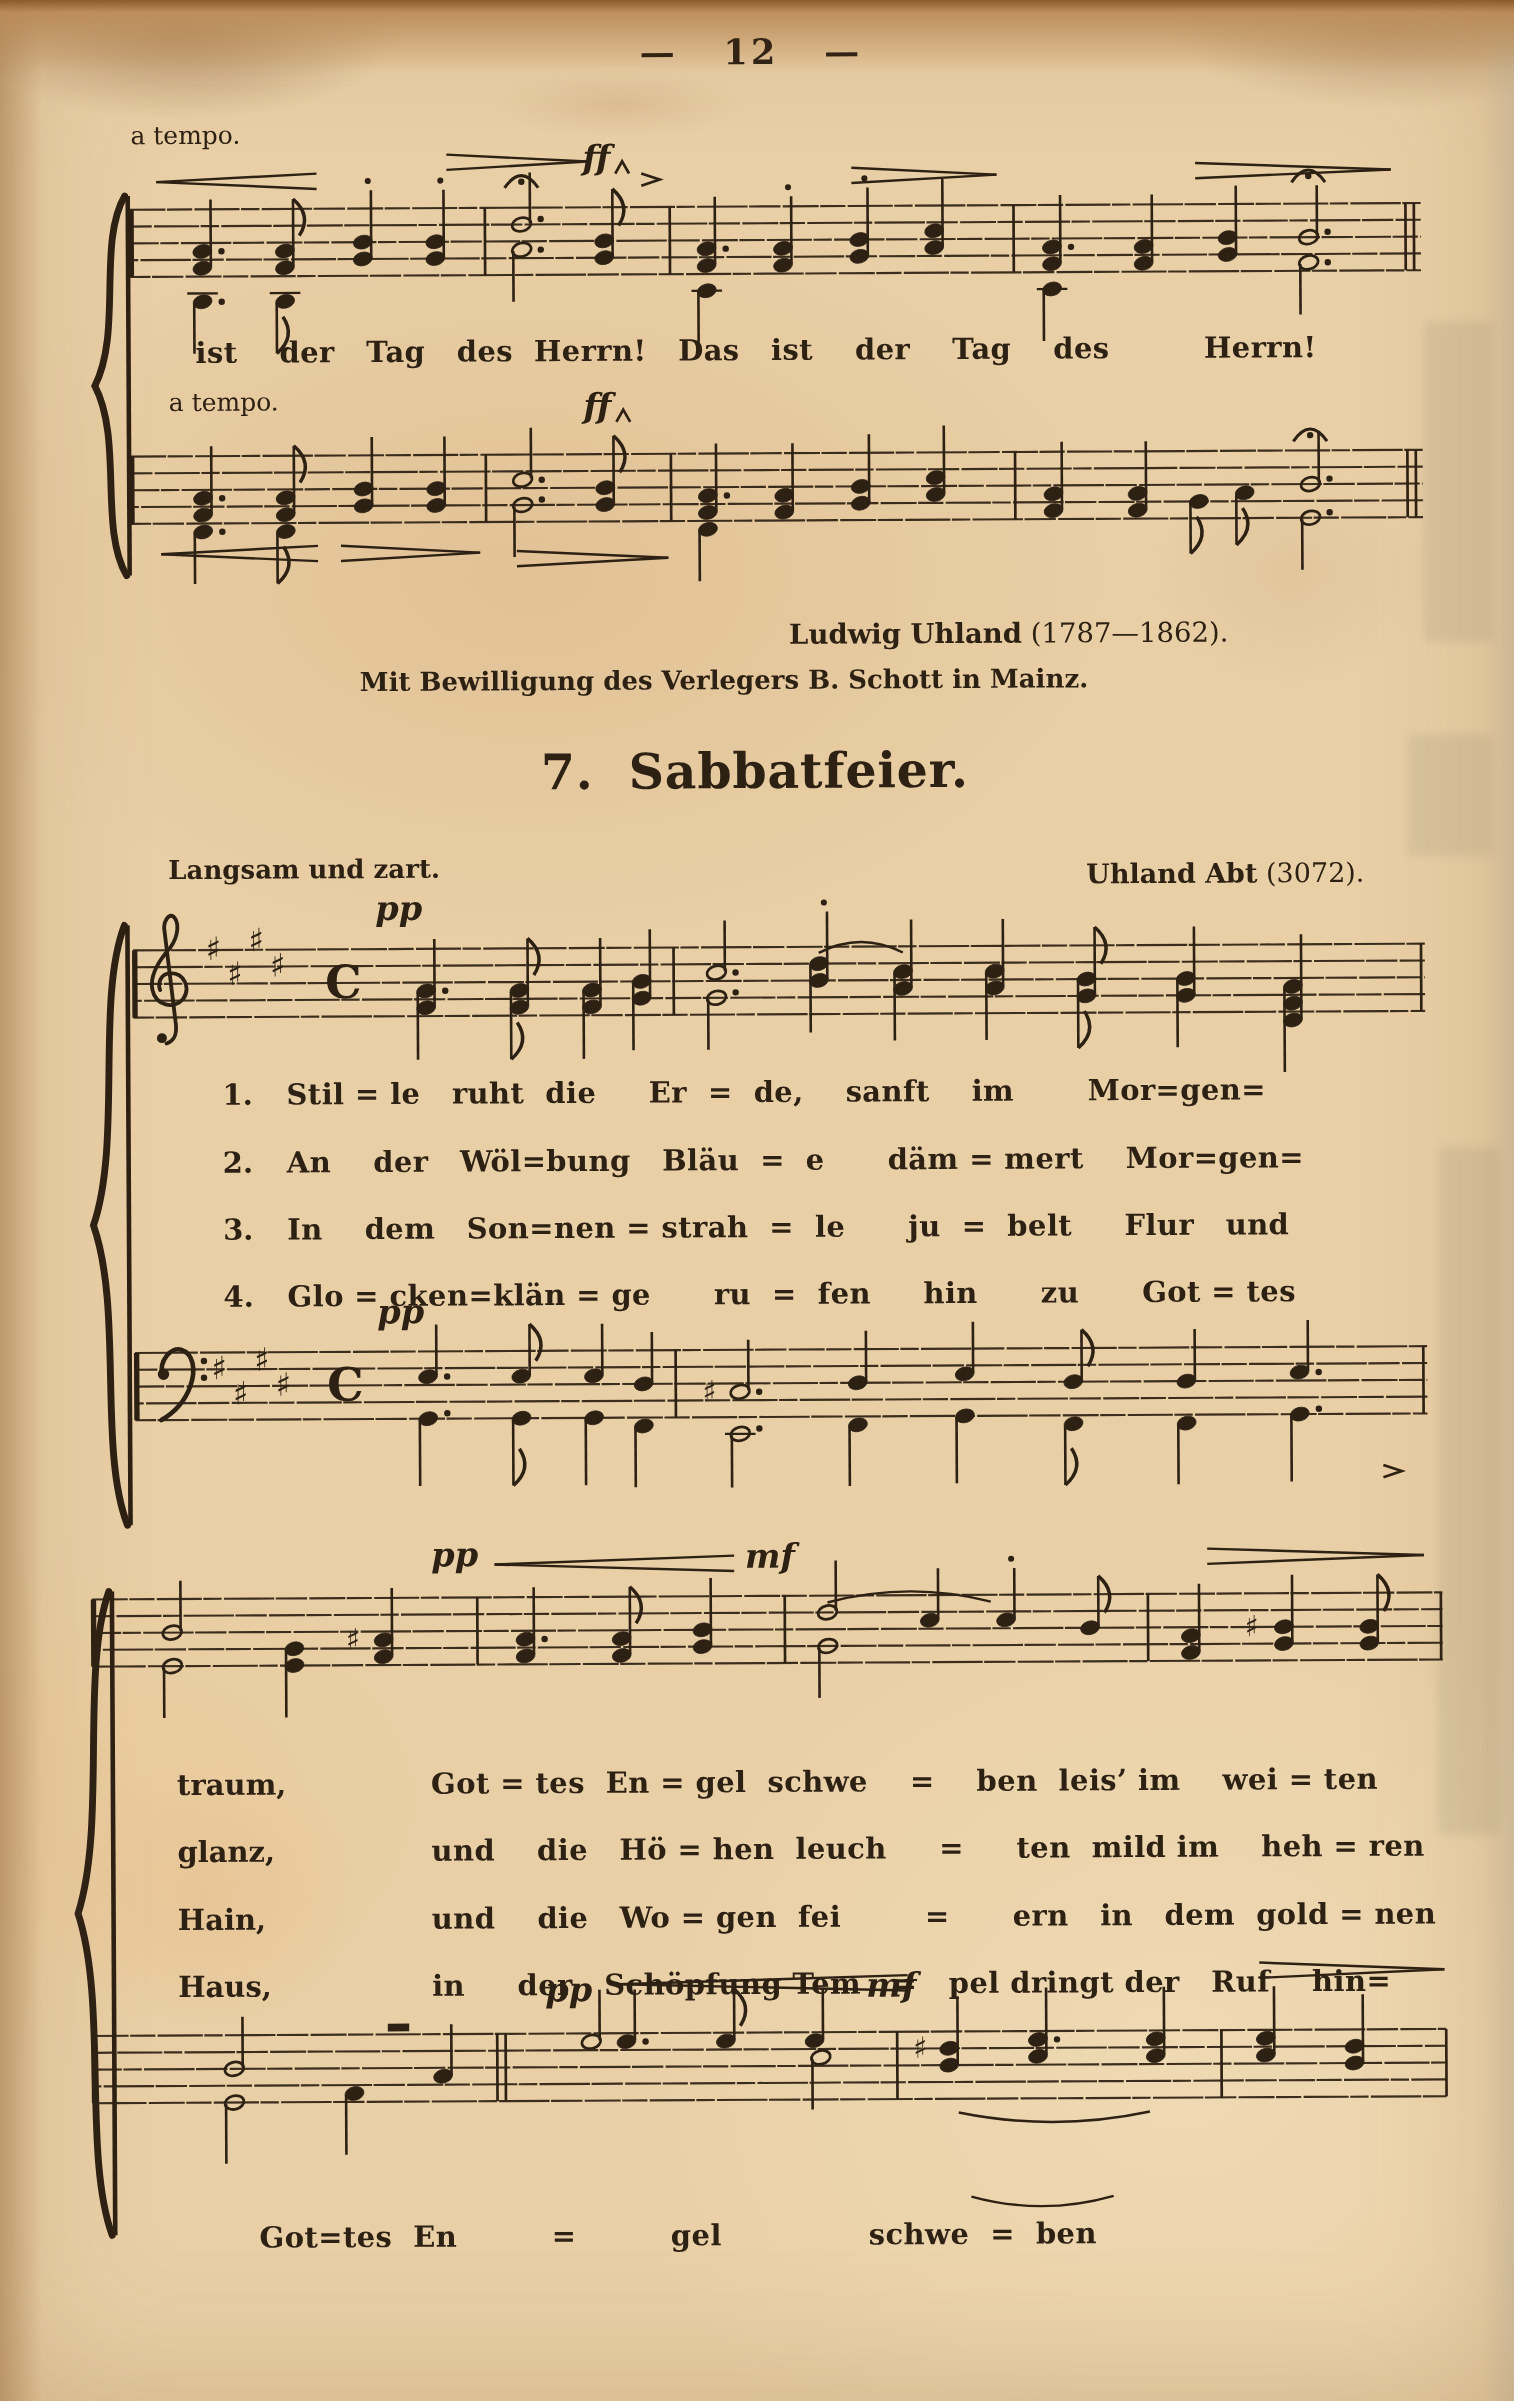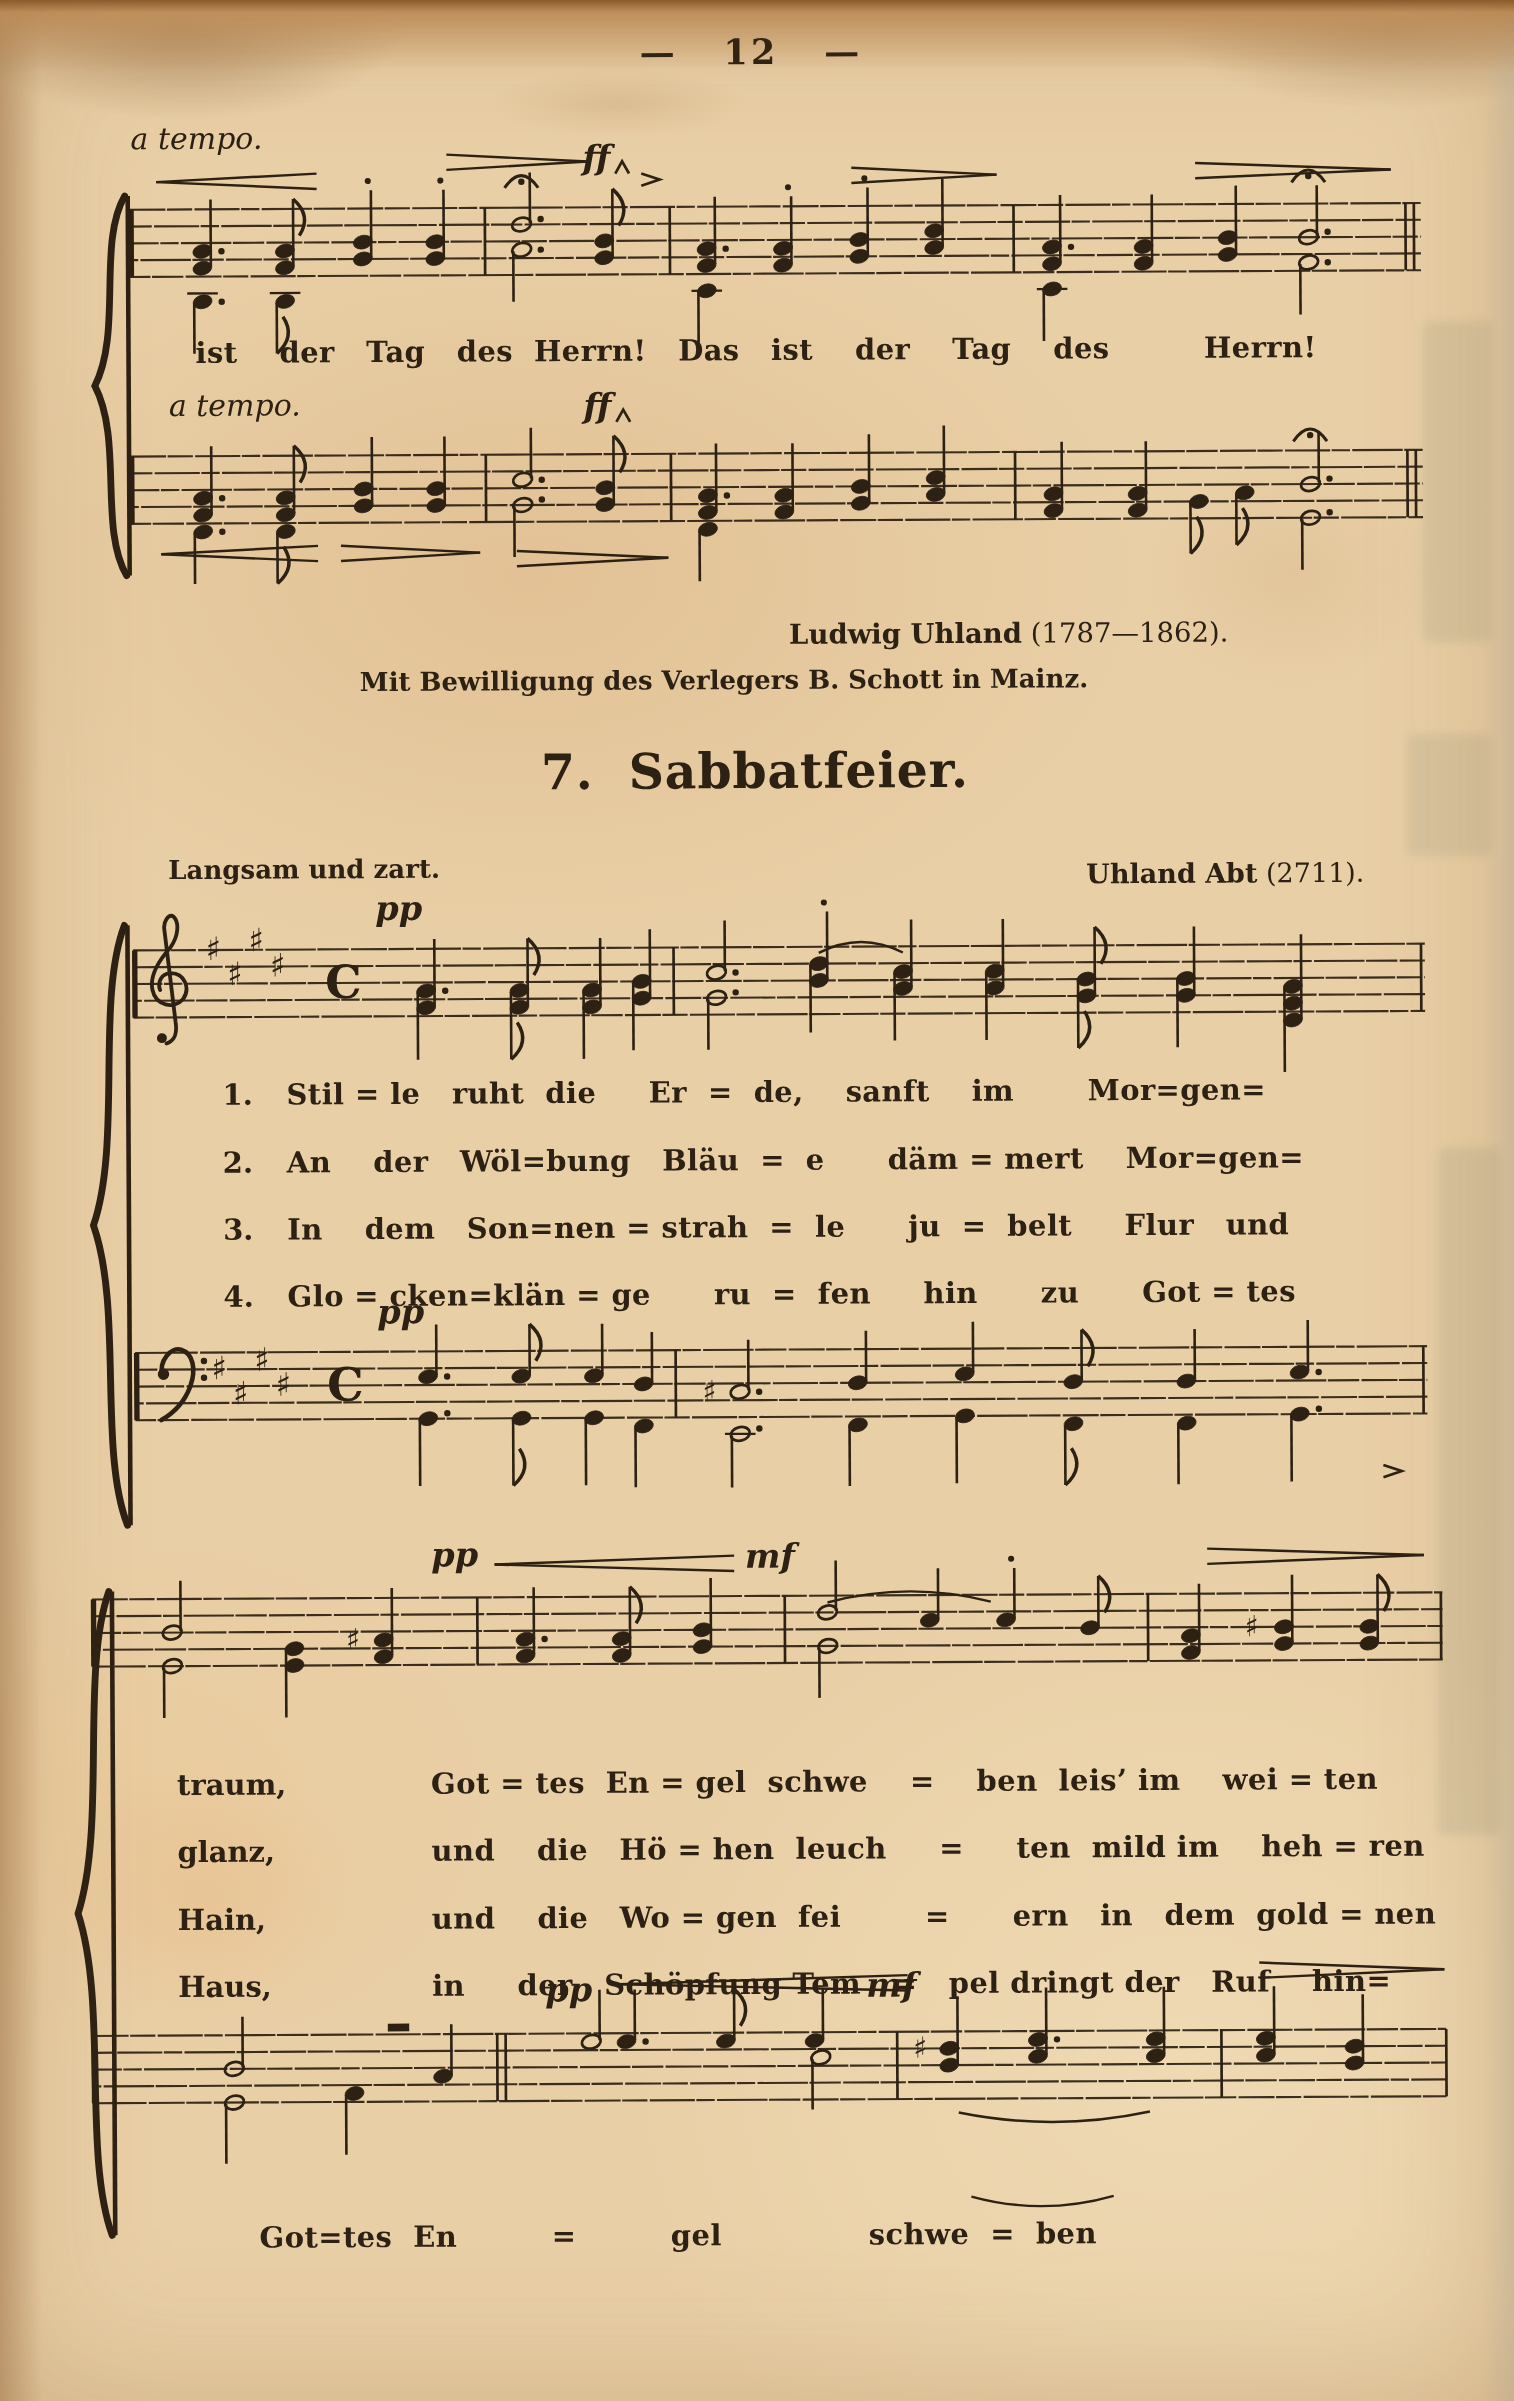--- a/index.html
+++ b/index.html
@@ -17,21 +17,21 @@
       radial-gradient(535px 382px at 8% 75%,rgba(233,200,150,.5),transparent 70%),
       #e9cfa6}
   #vignette{position:absolute;inset:0;box-shadow:inset 0 0 145px rgba(138,88,40,.28);pointer-events:none}
   .stain{position:absolute;border-radius:50%;pointer-events:none}
   .ghost{position:absolute;filter:blur(4.6px);opacity:.14;pointer-events:none;background:#6f7f6a;border-radius:6.1px}
   #content{position:absolute;inset:0;transform:rotate(-0.3deg);transform-origin:757px 1201px}
   .abs{position:absolute}
   svg{position:absolute;overflow:visible}
   .pagenum{top:31px;left:0;width:100%;text-align:center;font-size:35px;font-weight:700;
            letter-spacing:3.1px;white-space:pre}
-  .atempo{font-style:italic;font-size:30px;font-weight:500}
+  .atempo{font-size:25px;font-weight:500}
   .lyricline{font-size:29px;font-weight:700;white-space:pre;letter-spacing:0.4px}
   .credit{font-size:27.5px;white-space:pre}
   .credit b{font-weight:700}
   .permission{top:665px;left:0;width:96%;text-align:center;font-size:26px;font-weight:600;white-space:pre}
   .title{top:742px;left:0;width:100%;text-align:center;font-size:49px;font-weight:700;letter-spacing:0.8px}
   .title .tnum{margin-right:35px}
   .tempoleft{font-size:26px;font-weight:700}
   .composer{font-size:27px;white-space:pre}
   .verse{display:flex;font-size:29px}
   .verse .vnum{width:64px;font-weight:600}
@@ -252,21 +252,21 @@
       <path d="M 46,4 C 9.719999999999999,66.04 42.120000000000005,182.88 5.4,254
                C 42.120000000000005,325.12 9.719999999999999,441.96 46,504" stroke="#2d2114" stroke-width="9" fill="none" stroke-linecap="round"></path>
       <line x1="50" y1="4" x2="50" y2="504" stroke="#2d2114" stroke-width="6"></line>
     </svg>
 
   <div class="abs credit" style="left:792px;top:618px"><b>Ludwig Uhland</b><span> (1787—1862).</span></div>
   <div class="abs permission">Mit Bewilligung des Verlegers B. Schott in Mainz.</div>
 
   <div class="abs title"><span class="tnum">7.</span><span>Sabbatfeier.</span></div>
   <div class="abs tempoleft" style="left:170px;top:852px">Langsam und zart.</div>
-  <div class="abs composer" style="left:1088px;top:860px"><b>Uhland Abt</b><span> (2711).</span></div>
+  <div class="abs composer" style="left:1088px;top:860px"><b>Uhland Abt</b><span> (3072).</span></div>
 
   <svg id="s3" style="left:92px;top:886px" width="1369" height="214" viewBox="0 0 1790 280">
       <g>
         <line x1="55" y1="80" x2="1745" y2="80" stroke="#2d2114" stroke-width="2.8" stroke-dasharray="47 2 33 3 59 2 24 3 66 2 41 3" stroke-dashoffset="0" opacity="0.93"></line>
         <line x1="55" y1="102" x2="1745" y2="102" stroke="#2d2114" stroke-width="2.8" stroke-dasharray="47 2 33 3 59 2 24 3 66 2 41 3" stroke-dashoffset="53" opacity="0.93"></line>
         <line x1="55" y1="124" x2="1745" y2="124" stroke="#2d2114" stroke-width="2.8" stroke-dasharray="47 2 33 3 59 2 24 3 66 2 41 3" stroke-dashoffset="106" opacity="0.93"></line>
         <line x1="55" y1="146" x2="1745" y2="146" stroke="#2d2114" stroke-width="2.8" stroke-dasharray="47 2 33 3 59 2 24 3 66 2 41 3" stroke-dashoffset="159" opacity="0.93"></line>
         <line x1="55" y1="168" x2="1745" y2="168" stroke="#2d2114" stroke-width="2.8" stroke-dasharray="47 2 33 3 59 2 24 3 66 2 41 3" stroke-dashoffset="212" opacity="0.93"></line>
         <line x1="57" y1="80" x2="57" y2="168" stroke="#2d2114" stroke-width="7"></line>
         <path d="M 98,202 C 110,198 112,188 110,174

